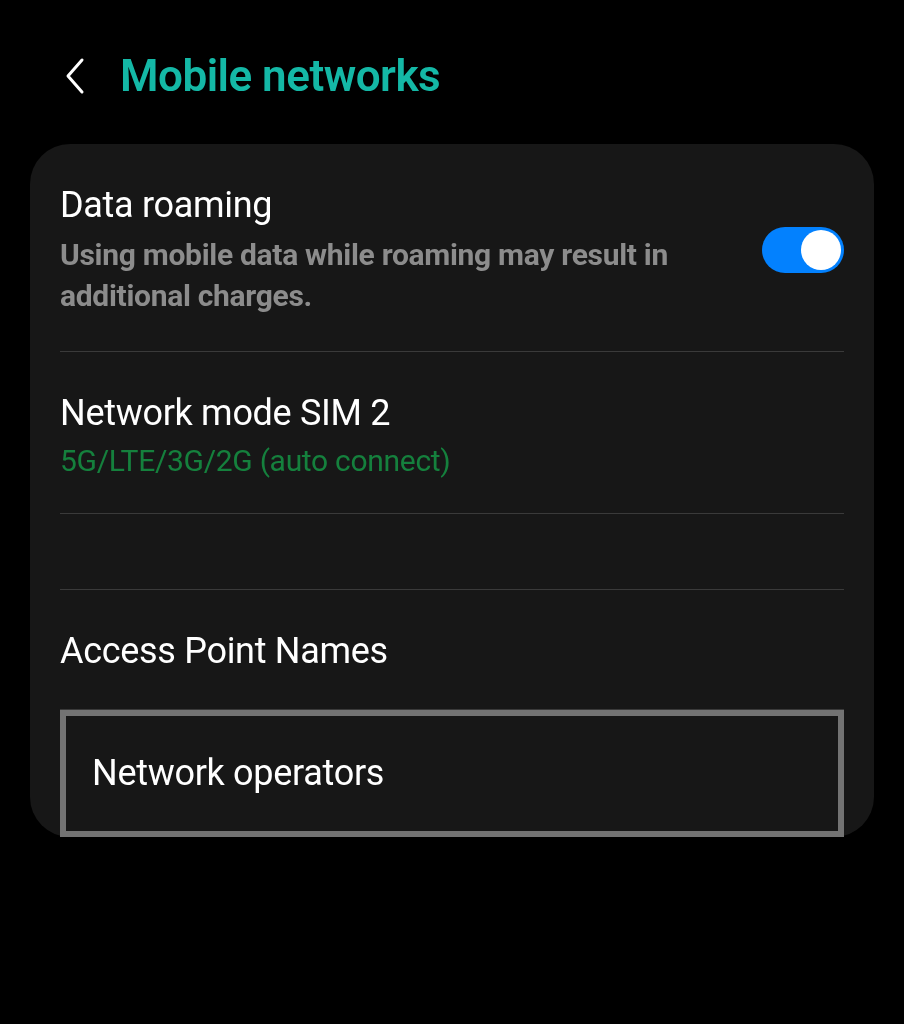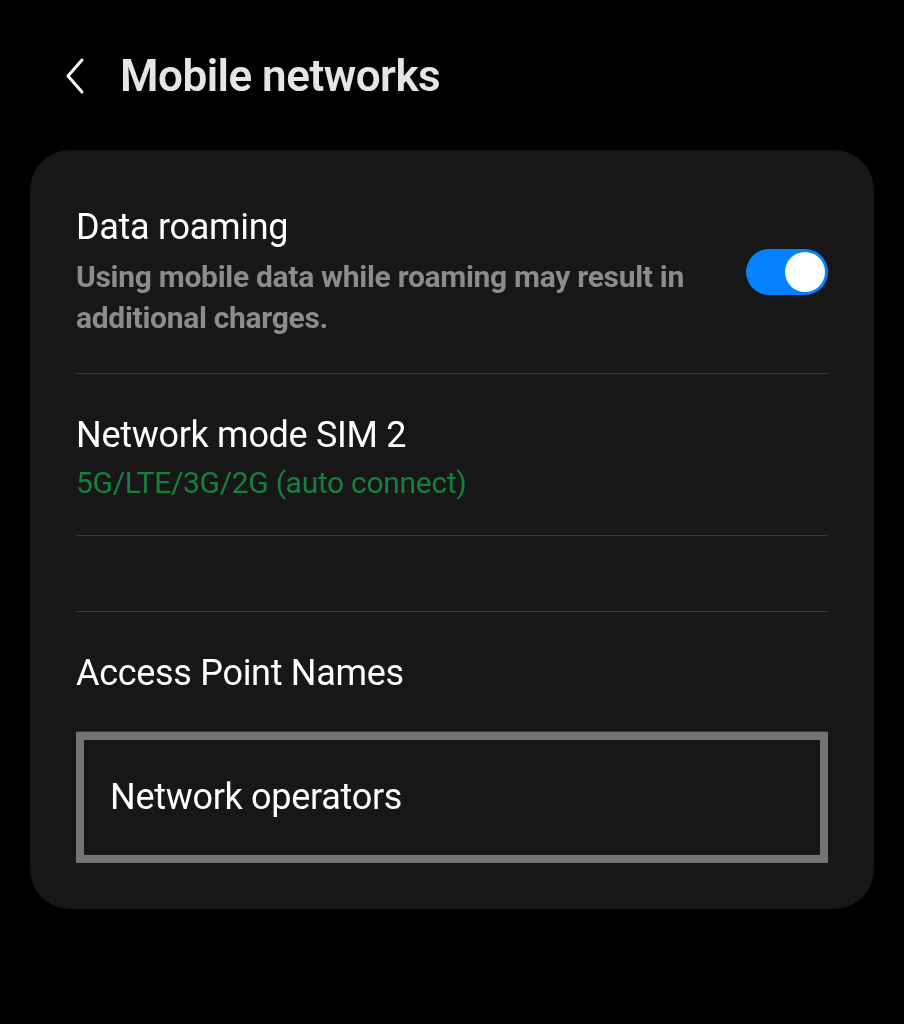--- a/index.html
+++ b/index.html
@@ -28,28 +28,28 @@
       align-items: center;
       justify-content: center;
     }
     .back-icon svg {
       width: 22px;
       height: 38px;
     }
     .header-title {
       font-size: 44px;
       font-weight: 600;
-      color: #e5e5e5;
+      color: #14b8a6;
       letter-spacing: -0.5px;
     }
     .panel {
       background: #171717;
       border-radius: 40px;
-      margin: 8px 30px;
-      padding: 16px;
+      margin: 2px 30px;
+      padding: 0;
     }
     .item {
       padding: 40px 30px 35px 30px;
       position: relative;
     }
     .item-with-toggle {
       display: flex;
       align-items: center;
       justify-content: space-between;
       gap: 30px;
@@ -95,21 +95,21 @@
     .toggle-thumb {
       position: absolute;
       width: 40px;
       height: 40px;
       background: #ffffff;
       border-radius: 50%;
       top: 3px;
       right: 3px;
     }
     .highlighted {
-      border: 8px solid #737373;
+      border: 6px solid #737373;
       margin: 0 30px 30px 30px;
       padding: 36px 0 36px 0;
     }
     .highlighted .item-title {
       margin-left: 26px;
     }
   </style>
 </head>
 <body>
 

